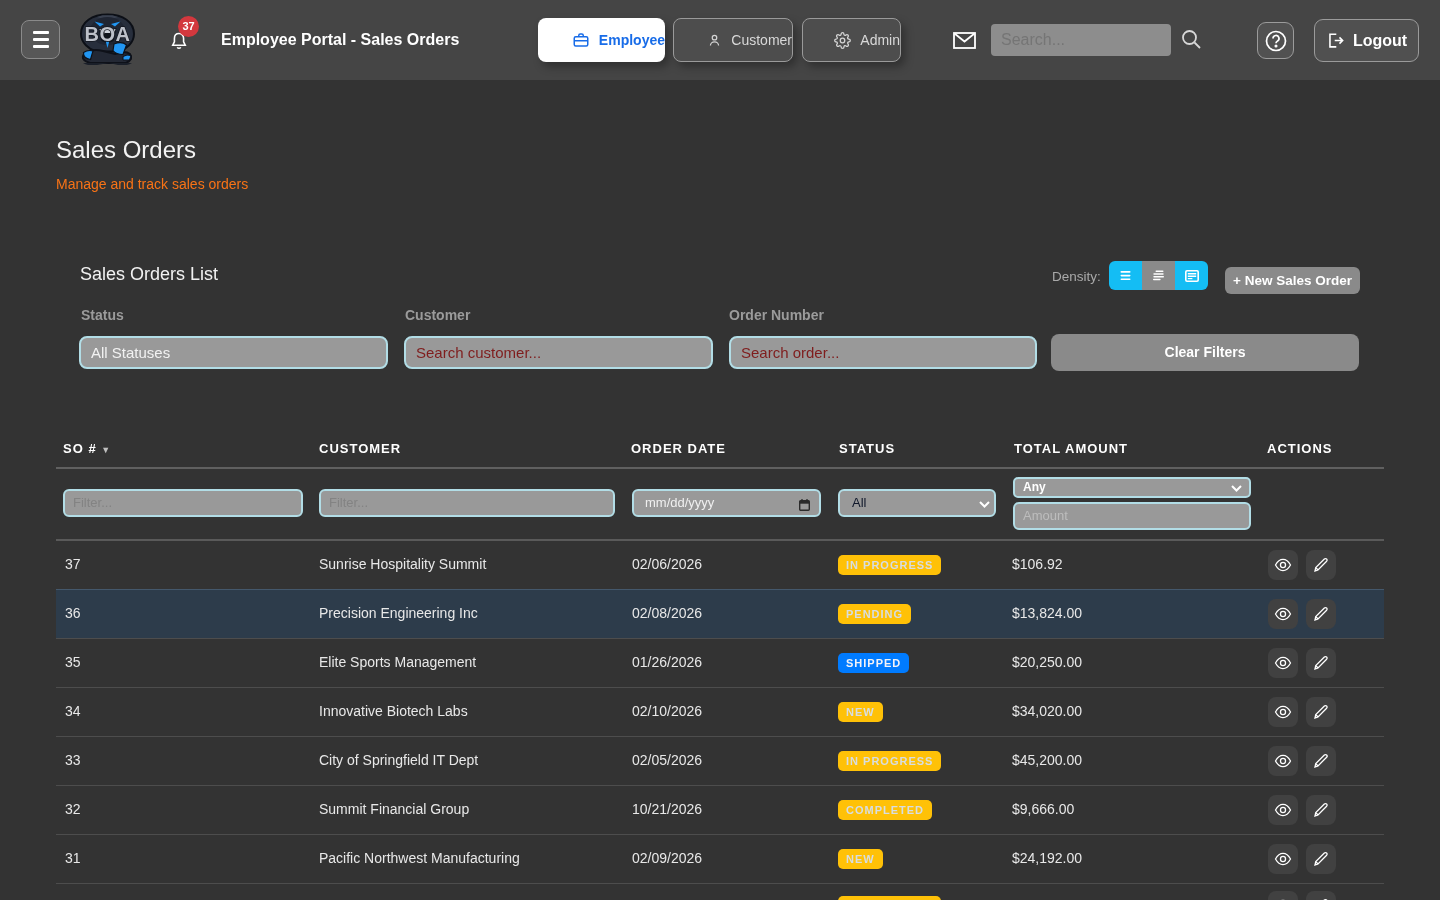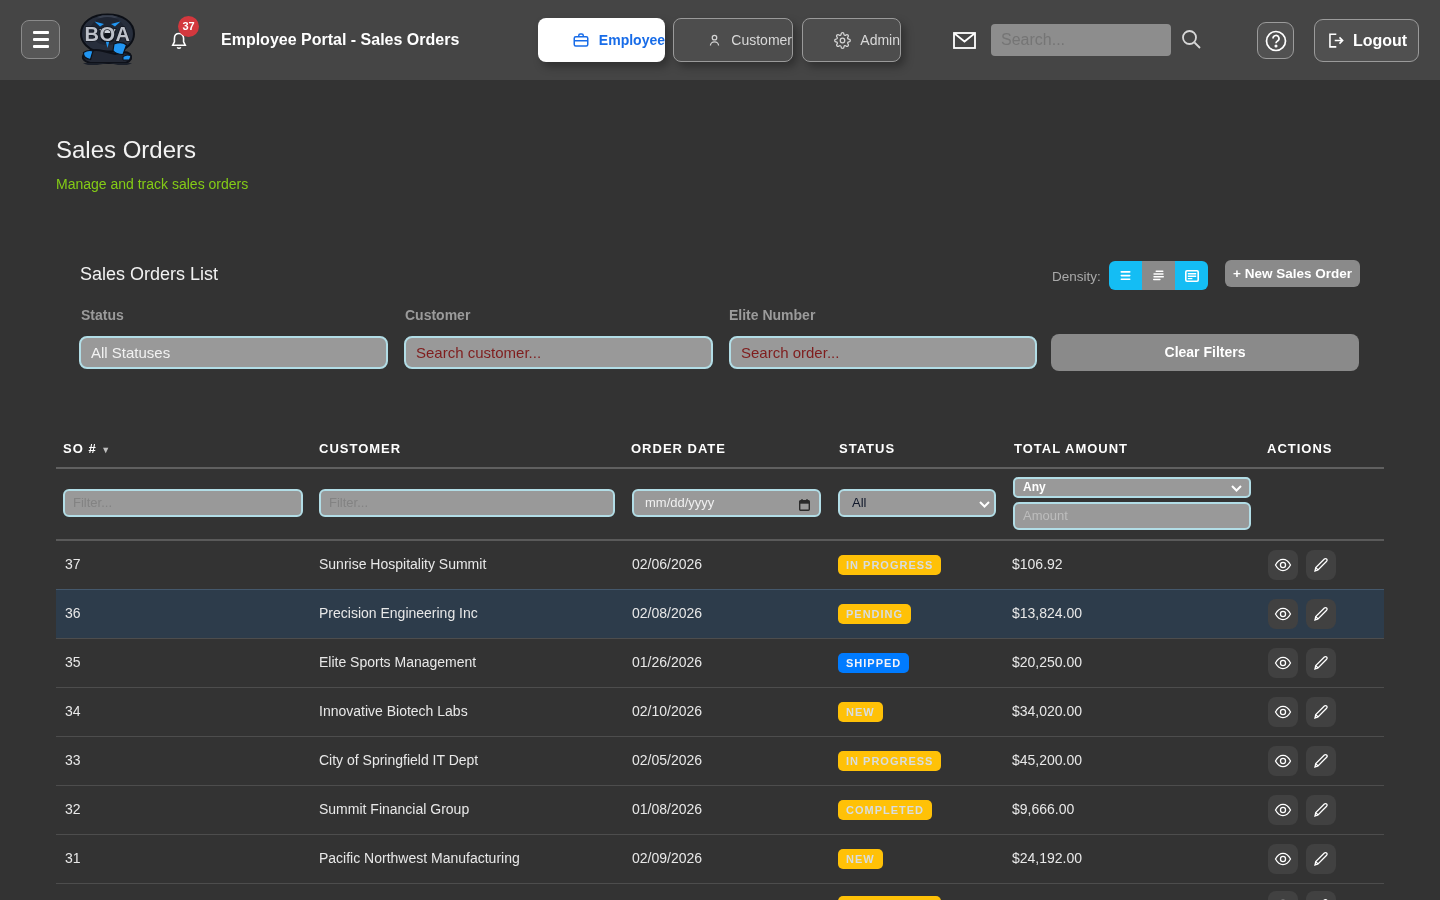--- a/index.html
+++ b/index.html
@@ -26,30 +26,30 @@
 .search { position:absolute; left:991px; top:24px; width:180px; height:32px; background:#8d8d8d;
   border-radius:4px; color:#757575; font-size:16px; line-height:32px; padding-left:10px; }
 .mag { position:absolute; left:1181px; top:29px; }
 .help { position:absolute; left:1257px; top:22px; width:37px; height:37px; background:#515151;
   border:1px solid #9b9b9b; border-radius:9px; }
 .logout { position:absolute; left:1314px; top:19px; width:105px; height:43px; background:#505050;
   border:1px solid #9b9b9b; border-radius:9px; display:flex; align-items:center; justify-content:center;
   gap:8px; color:#fff; font-size:16px; font-weight:bold; }
 
 .h1 { position:absolute; left:56px; top:137.5px; color:#f2f2f2; font-size:24px; line-height:1; }
-.sub { position:absolute; left:56px; top:177px; color:#84cc16; font-size:14px; line-height:1; }
+.sub { position:absolute; left:56px; top:177px; color:#f97316; font-size:14px; line-height:1; }
 .card-title { position:absolute; left:80px; top:264.5px; color:#f2f2f2; font-size:18px; font-weight:normal; line-height:1; }
 .density-label { position:absolute; left:1052px; top:269px; color:#a9a9a9; font-size:13.5px; }
 .density { position:absolute; left:1109px; top:261px; display:flex; }
 .dbtn { width:33px; height:29px; background:#8a8a8a; position:relative; }
 .dbtn.on { background:#14bdf4; }
 .dbtn:first-child { border-radius:6px 0 0 6px; }
 .dbtn:last-child { border-radius:0 6px 6px 0; }
 .dbtn svg { position:absolute; left:11px; top:9px; }
-.btn-new { position:absolute; left:1225px; top:260px; width:135px; height:27px; background:#8a8a8a;
+.btn-new { position:absolute; left:1225px; top:267px; width:135px; height:27px; background:#8a8a8a;
   border-radius:6px; color:#fff; font-size:13.5px; font-weight:bold; text-align:center; line-height:27px; }
 .flabel { position:absolute; color:#9b9b9b; font-size:14px; font-weight:bold; top:308px; line-height:1; }
 .finput { position:absolute; top:336px; height:33px; background:#999999; border:2px solid #b2dde6;
   border-radius:8px; font-size:15px; line-height:29px; padding-left:10px; color:#7f1d1d; }
 .btn-clear { position:absolute; left:1051px; top:334px; width:308px; height:37px; background:#8a8a8a;
   border-radius:8px; color:#fff; font-size:14px; font-weight:bold; text-align:center; line-height:37px; }
 
 .thead { position:absolute; top:442px; color:#fff; font-size:13px; font-weight:bold; letter-spacing:1px; line-height:1; }
 .hline { position:absolute; left:56px; width:1328px; height:1px; background:#636363; }
 .tinput { position:absolute; height:28px; background:#999999; border:2px solid #b2dde6; border-radius:6px;
@@ -182,21 +182,21 @@
       <rect x="2.8" y="3" width="8.4" height="1.5" fill="#fff"></rect>
       <rect x="2.8" y="5.5" width="8.4" height="1.5" fill="#fff"></rect>
       <rect x="2.8" y="8" width="4.6" height="1.2" fill="#fff"></rect>
     </svg>
   </div>
 </div>
 <div class="btn-new">+ New Sales Order</div>
 
 <div class="flabel" style="left:81px">Status</div>
 <div class="flabel" style="left:405px">Customer</div>
-<div class="flabel" style="left:729px">Elite Number</div>
+<div class="flabel" style="left:729px">Order Number</div>
 <div class="finput" style="left:79px; width:309px; color:#f2f2f2">All Statuses</div>
 <div class="finput" style="left:404px; width:309px">Search customer...</div>
 <div class="finput" style="left:729px; width:308px">Search order...</div>
 <div class="btn-clear">Clear Filters</div>
 
 <div class="thead" style="left:63px">SO # <span style="font-size:9px;color:#c0c0c0;letter-spacing:0">▼</span></div>
 <div class="thead" style="left:319px">CUSTOMER</div>
 <div class="thead" style="left:631px">ORDER DATE</div>
 <div class="thead" style="left:839px">STATUS</div>
 <div class="thead" style="left:1014px">TOTAL AMOUNT</div>
@@ -303,21 +303,21 @@
         </svg></div>
       <div class="abtn" style="left:1250px"><svg width="18" height="18" viewBox="0 0 24 24" fill="none" stroke="#fff" stroke-width="1.7" style="margin:6px">
           <path d="M4 20 L5 15.5 L16.5 4 A 1.8 1.8 0 0 1 19.5 7 L8 18.5 Z"></path>
           <path d="M5 15.5 L8.2 18.7"></path>
         </svg></div>
     </div>
 <div class="rline" style="top:785px"></div>
 <div class="row" style="top:786px">
       <div class="cell" style="left:9px">32</div>
       <div class="cell" style="left:263px">Summit Financial Group</div>
-      <div class="cell" style="left:576px">01/08/2026</div>
+      <div class="cell" style="left:576px">10/21/2026</div>
       <div class="chip" style="left:782px">COMPLETED</div>
       <div class="cell" style="left:956px">$9,666.00</div>
       <div class="abtn" style="left:1212px"><svg width="18" height="18" viewBox="0 0 24 24" fill="none" stroke="#fff" stroke-width="1.7" style="margin:6px">
           <path d="M2 12 C5 6.5 9 4.5 12 4.5 C15 4.5 19 6.5 22 12 C19 17.5 15 19.5 12 19.5 C9 19.5 5 17.5 2 12 Z"></path>
           <circle cx="12" cy="12" r="3.4"></circle>
         </svg></div>
       <div class="abtn" style="left:1250px"><svg width="18" height="18" viewBox="0 0 24 24" fill="none" stroke="#fff" stroke-width="1.7" style="margin:6px">
           <path d="M4 20 L5 15.5 L16.5 4 A 1.8 1.8 0 0 1 19.5 7 L8 18.5 Z"></path>
           <path d="M5 15.5 L8.2 18.7"></path>
         </svg></div>

